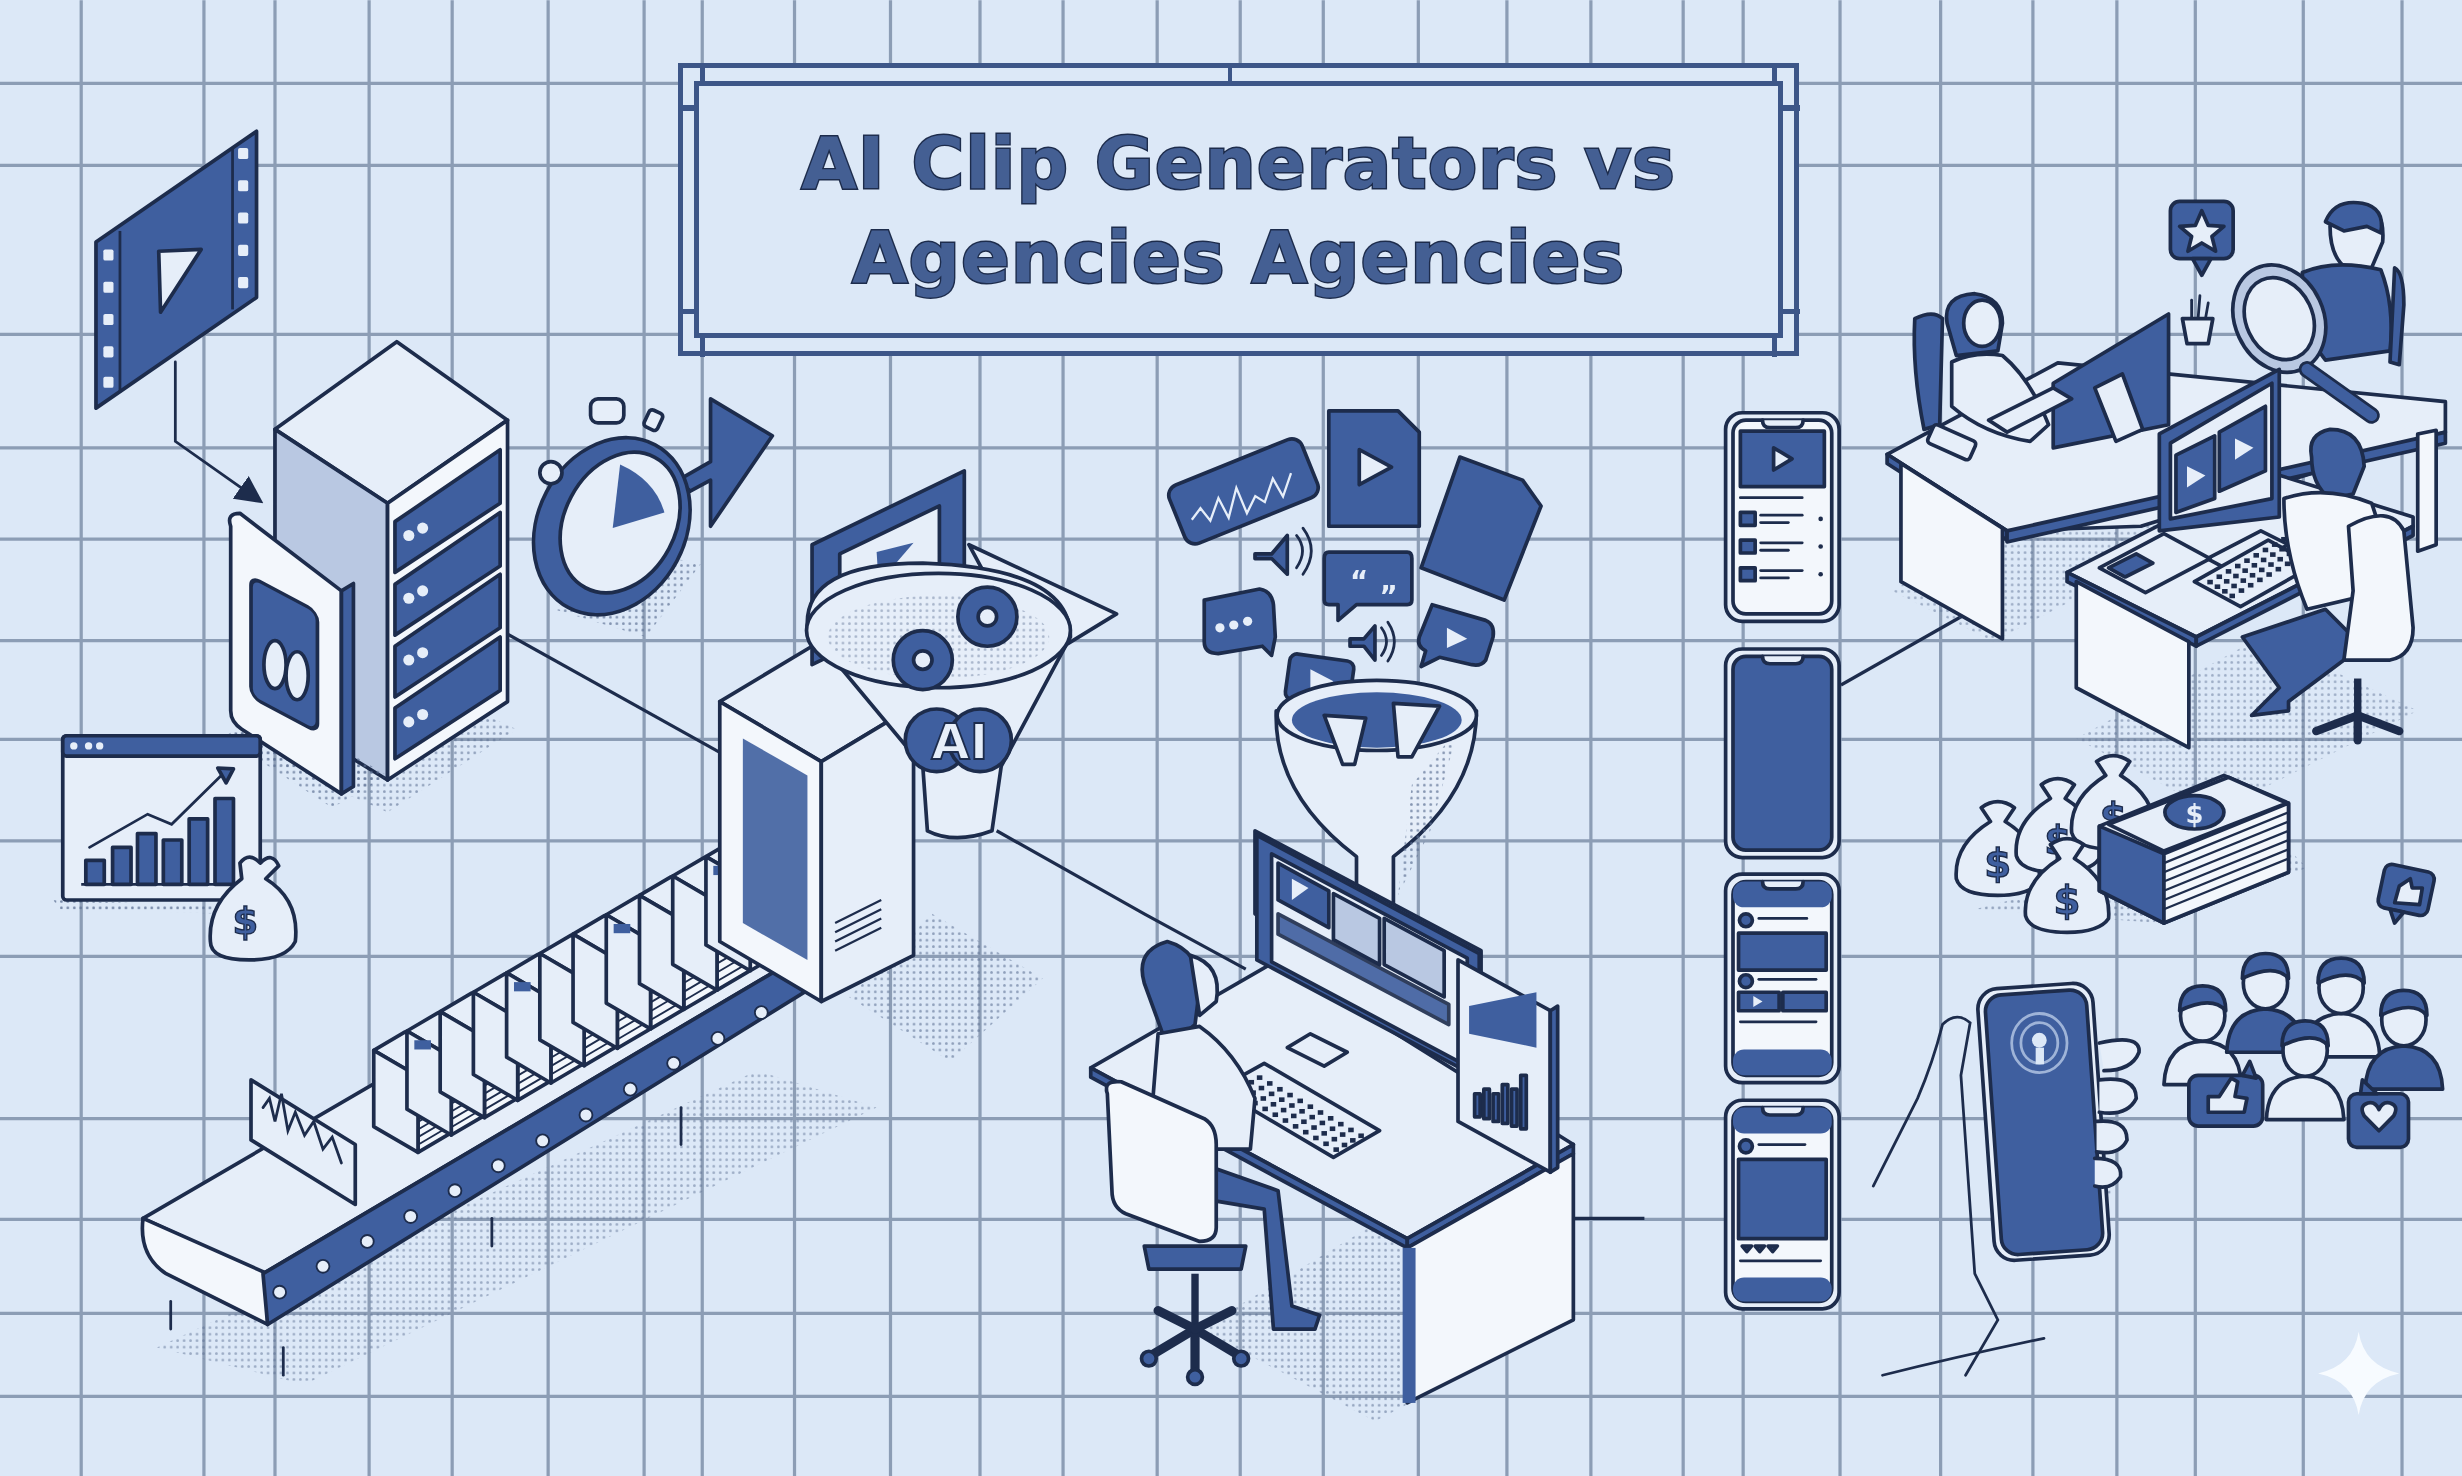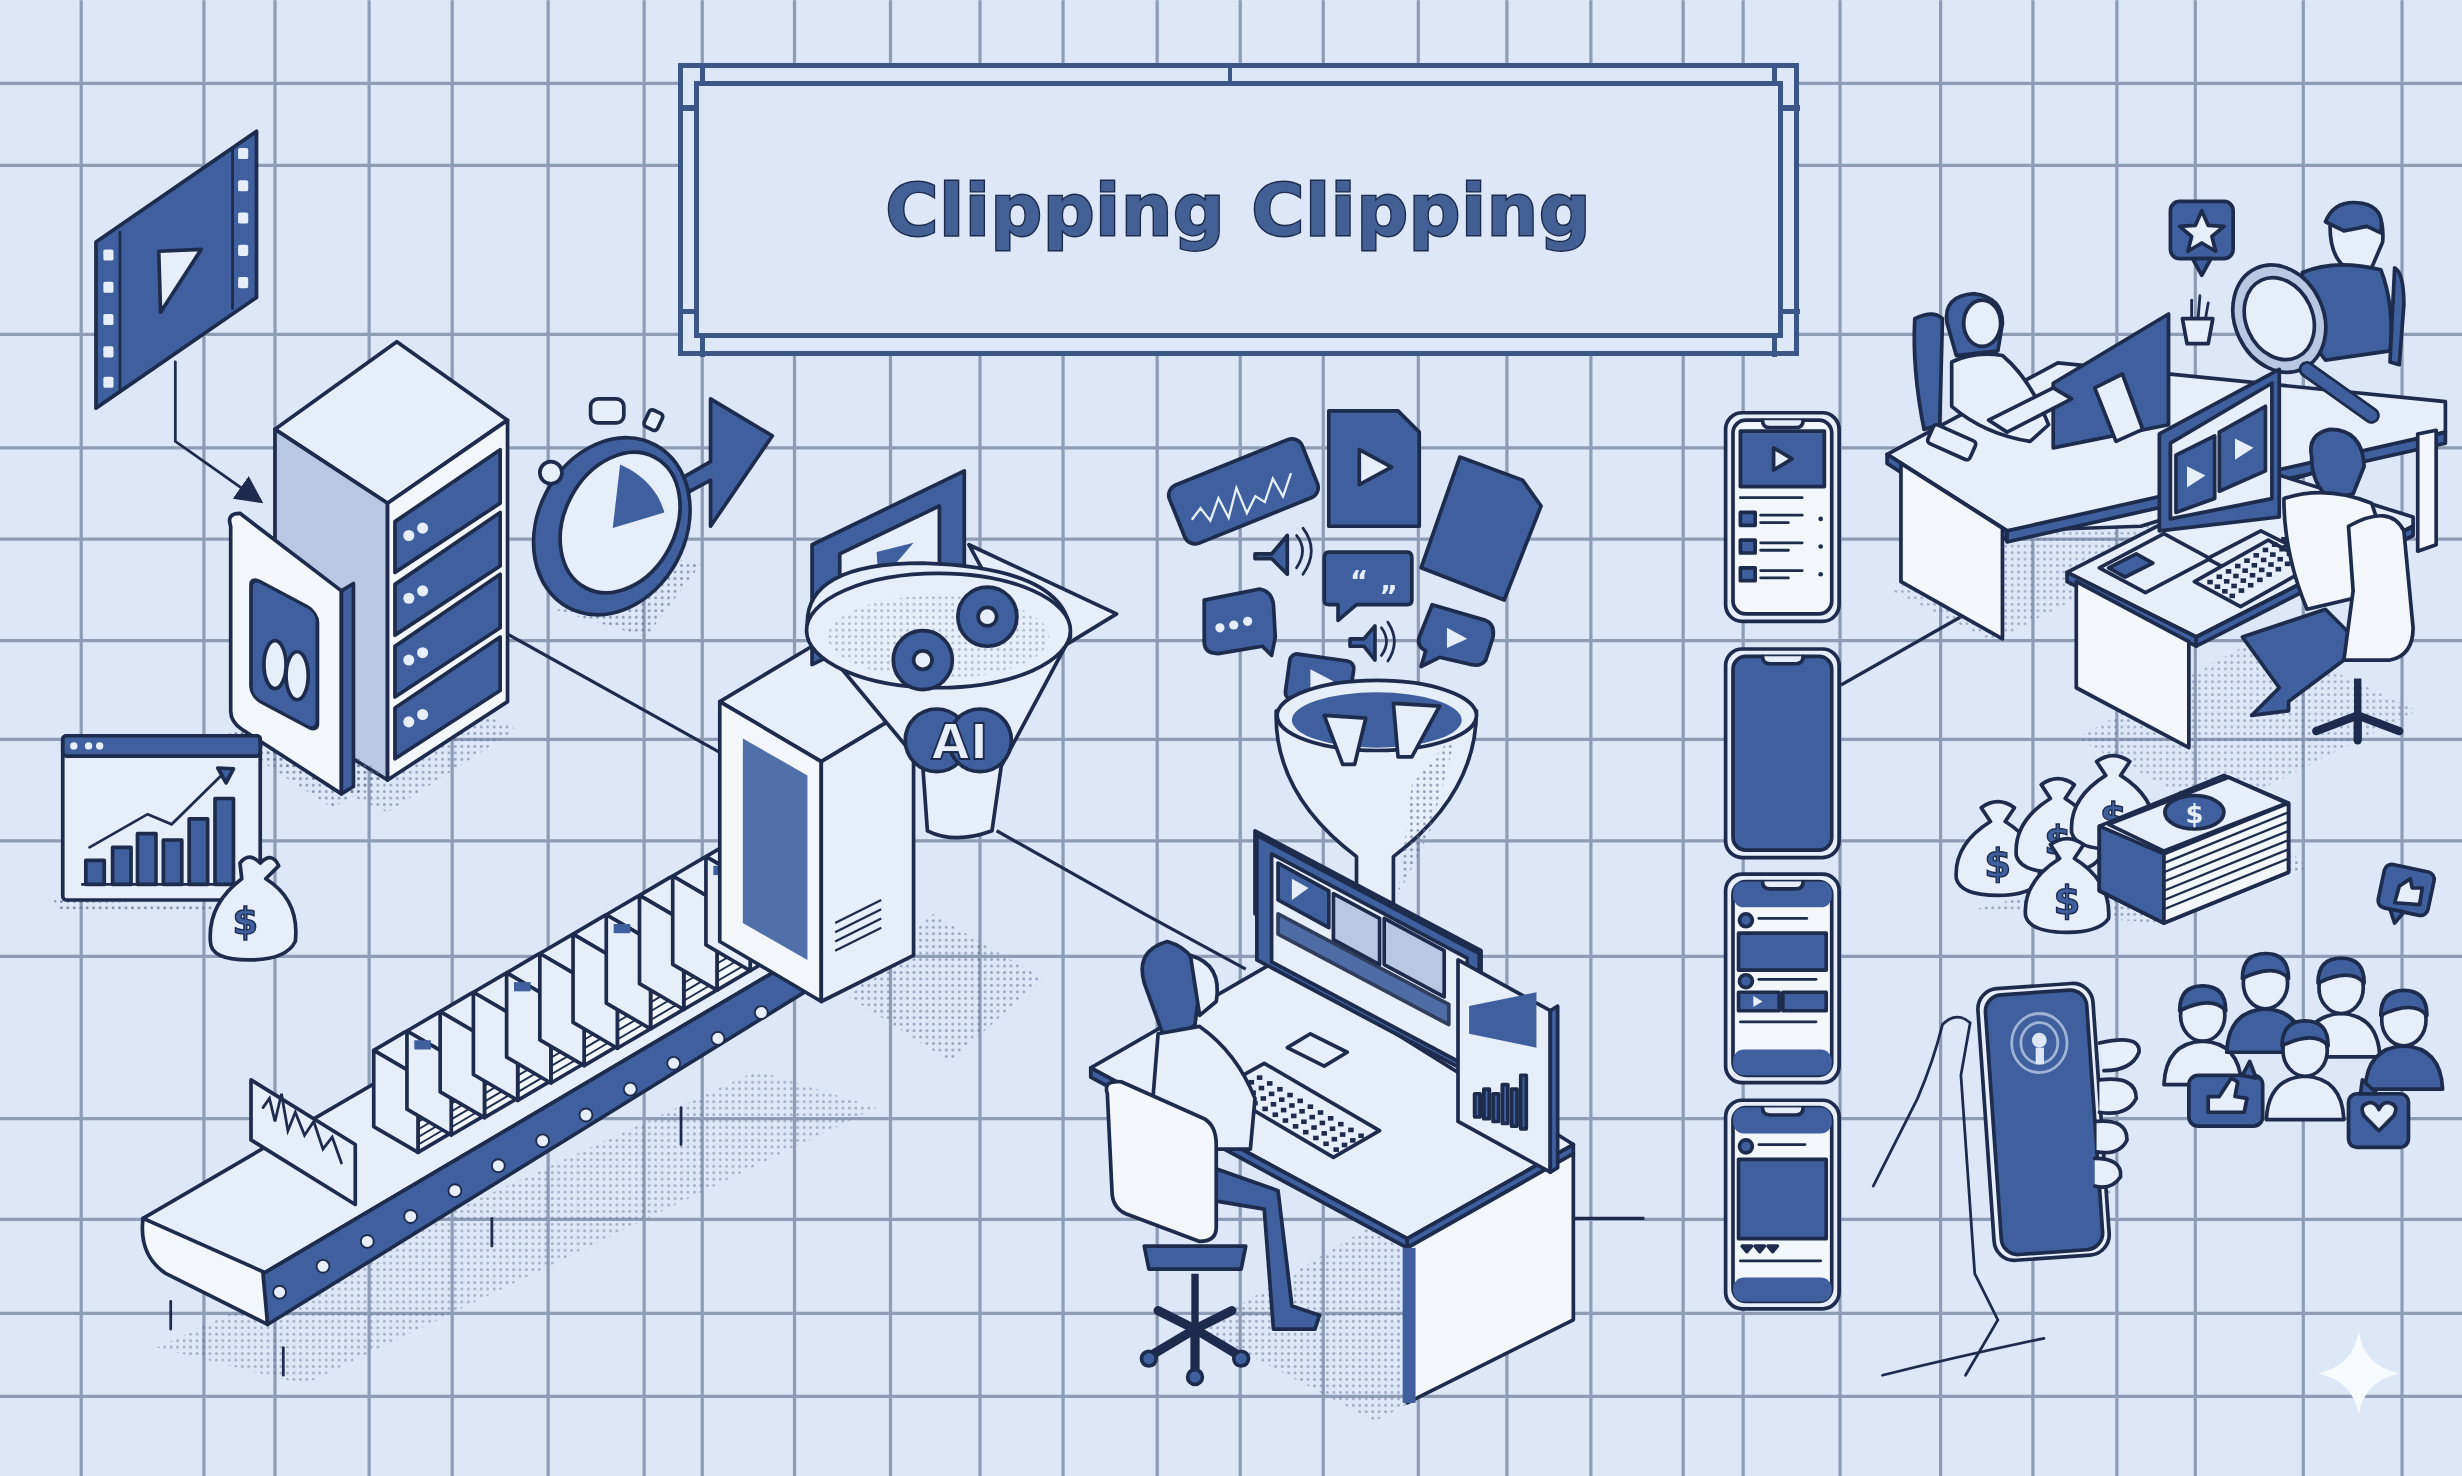--- a/index.html
+++ b/index.html
@@ -860,16 +860,17 @@
   <div class="title-tick" style="left:16.6px; top:-5.5px; width:5.5px; height:18.5px;"></div>
   <div class="title-tick" style="right:16.6px; top:-5.5px; width:5.5px; height:18.5px;"></div>
   <div class="title-tick" style="left:16.6px; bottom:-5.5px; width:5.5px; height:18.5px;"></div>
   <div class="title-tick" style="right:16.6px; bottom:-5.5px; width:5.5px; height:18.5px;"></div>
   <div class="title-tick" style="left:-5.5px; top:37px; width:18.5px; height:5.5px;"></div>
   <div class="title-tick" style="right:-5.5px; top:37px; width:18.5px; height:5.5px;"></div>
   <div class="title-tick" style="left:-5.5px; bottom:37px; width:18.5px; height:5.5px;"></div>
   <div class="title-tick" style="right:-5.5px; bottom:37px; width:18.5px; height:5.5px;"></div>
   <div class="title-tick" style="left:545px; top:-5.5px; width:3.7px; height:18.5px;"></div>
   <div class="title-inner">
-    <div class="title-line">Clipping Clipping</div>
+    <div class="title-line">AI Clip Generators vs</div>
+    <div class="title-line">Agencies Agencies</div>
   </div>
 </div>
 
 
 </body></html>

